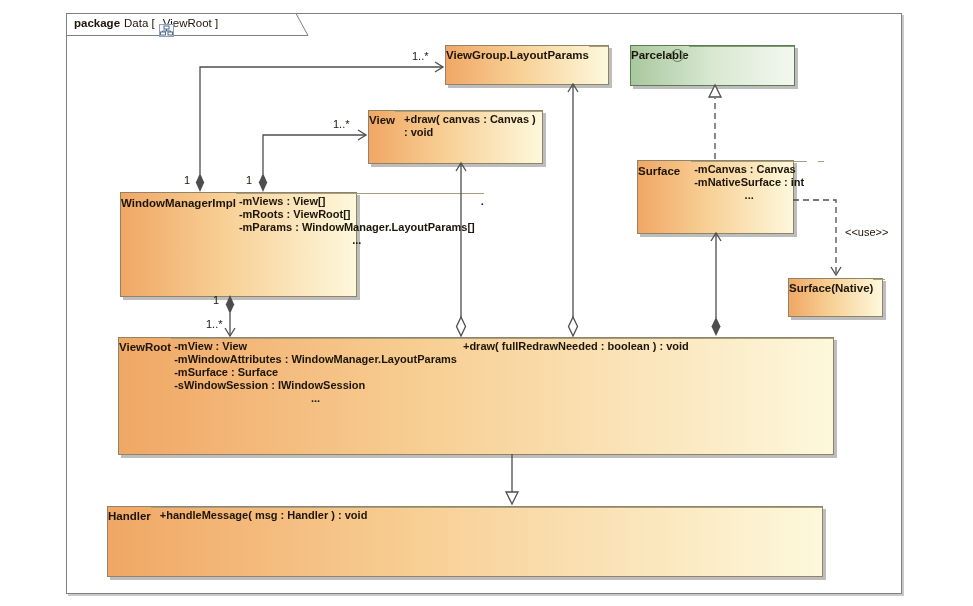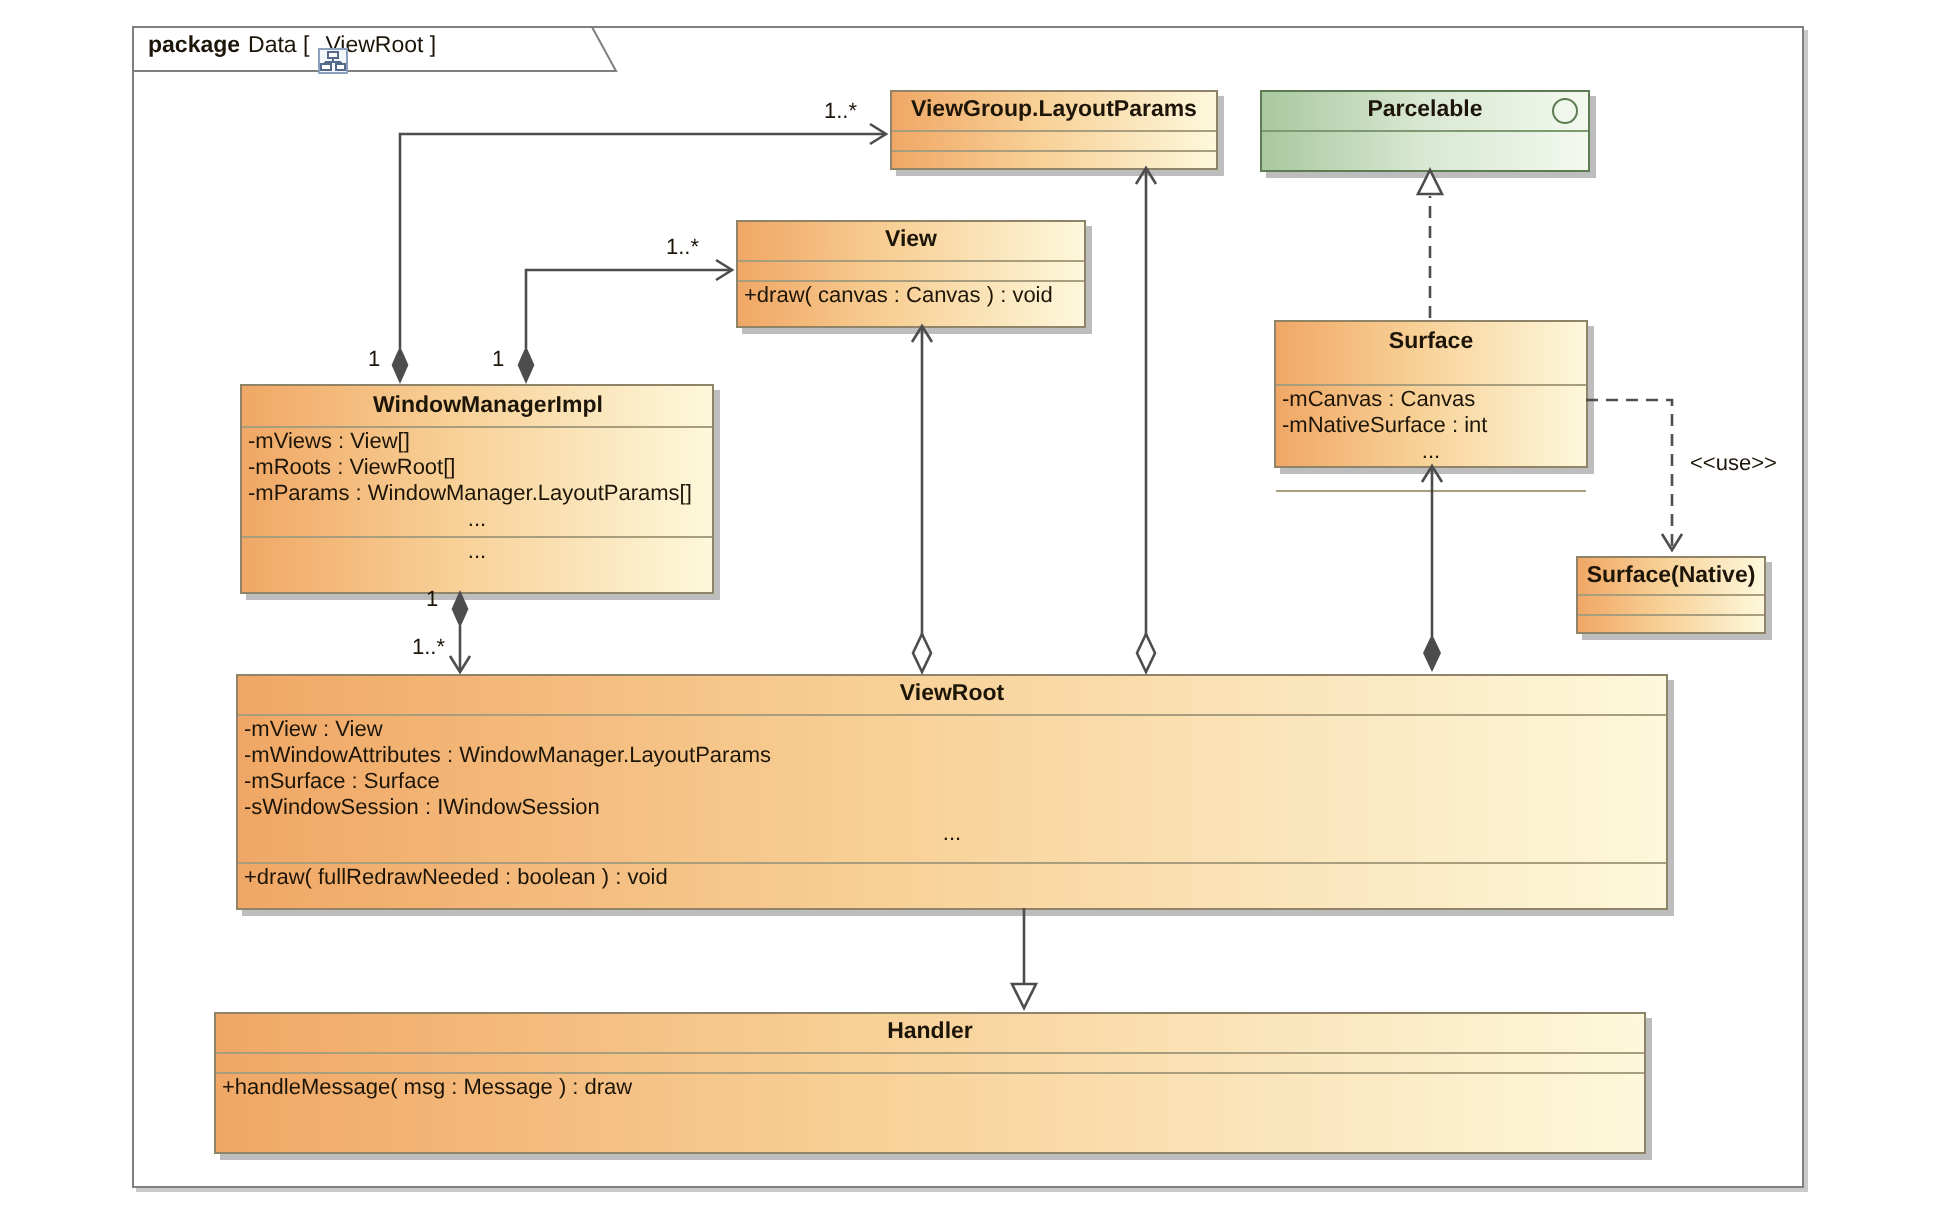--- a/index.html
+++ b/index.html
@@ -11,26 +11,26 @@
          border:1px solid #7f7f7f;box-shadow:2px 2px 0 #c9c9c9;}
   .frame-tab{position:absolute;left:66px;top:13px;width:244px;height:23px;text-decoration:underline;}
   .frame-tab svg{position:absolute;left:0;top:0;}
   .tab-text{position:absolute;left:8px;top:4px;font-size:11.5px;white-space:nowrap;display:flex;align-items:center;gap:4px;}
   .tab-text b{font-weight:bold;}
   .tab-icon{display:inline-block;position:relative;top:1px;}
 
   
   .uml-class{position:absolute;border:1px solid #8f8468;box-shadow:3px 3px 0 #bdbdbd;
              background:linear-gradient(90deg,#f0a765 0%,#f8d096 45%,#fdf8dc 100%);
-             display:flex;flex-direction:column;font-size:11px;line-height:13px;}
+             display:flex;flex-direction:row;font-size:11px;line-height:13px;}
   .uml-class.green{background:linear-gradient(90deg,#a9c89f 0%,#d9e8d2 50%,#f3f8ef 100%);
                    border-color:#5d7c54;}
   .uml-header{font-weight:bold;font-size:11.5px;text-align:center;display:flex;align-items:center;
               justify-content:center;position:relative;flex:0 0 auto;}
-  .cmp{border-top:1px solid #a89d7c;flex:0 0 auto;padding:1px 3px 0 3px;overflow:hidden;}
+  .cmp{border-top:1px solid #a89d7c;flex:0 0 auto;padding:1px 3px 0 3px;overflow:hidden;font-weight:bold;}
   .green .cmp{border-top-color:#7d9a73;}
   .cmp .dots{text-align:center;}
   .lollipop{position:absolute;right:5px;top:3px;width:11px;height:11px;border:1.4px solid #5d7c54;
             border-radius:50%;}
 
   
   .edge-label{position:absolute;font-size:11px;white-space:nowrap;}
 
   svg.connectors{position:absolute;left:0;top:0;pointer-events:none;}
 </style>
@@ -77,21 +77,21 @@
 
   <div class="uml-class" style="left:368px;top:110px;width:173px;height:52px;">
     <div class="uml-header" style="height:19px;">View</div>
     <div class="cmp" style="height:8px;"></div>
     <div class="cmp" style="flex:1 1 auto;">
       <div>+draw( canvas : Canvas ) : void</div>
     </div>
   </div>
 
   <div class="uml-class" style="left:120px;top:192px;width:235px;height:103px;">
-    <div class="uml-header" style="height:20px;padding-left:11px;">WindowManagerImpl</div>
+    <div class="uml-header" style="height:20px;">WindowManagerImpl</div>
     <div class="cmp" style="height:53px;">
       <div>-mViews : View[]</div>
       <div>-mRoots : ViewRoot[]</div>
       <div>-mParams : WindowManager.LayoutParams[]</div>
       <div class="dots">...</div>
     </div>
     <div class="cmp" style="flex:1 1 auto;">
       <div class="dots">...</div>
     </div>
   </div>
@@ -123,21 +123,21 @@
     </div>
     <div class="cmp" style="flex:1 1 auto;">
       <div>+draw( fullRedrawNeeded : boolean ) : void</div>
     </div>
   </div>
 
   <div class="uml-class" style="left:107px;top:506px;width:714px;height:69px;">
     <div class="uml-header" style="height:19px;">Handler</div>
     <div class="cmp" style="height:8px;"></div>
     <div class="cmp" style="flex:1 1 auto;">
-      <div>+handleMessage( msg : Message ) : draw</div>
+      <div>+handleMessage( msg : Handler ) : void</div>
     </div>
   </div>
 
   <svg class="connectors" width="973" height="606">
     <g stroke="#4d4d4d" stroke-width="1.3" fill="none">
 
       <g>
         <polyline points="200,174 200,67 443,67"></polyline>
         <polygon points="200,192 195.8,182.5 200,173 204.2,182.5" fill="#4d4d4d" stroke="none"></polygon>
         <polyline points="435,62 443,67 435,72"></polyline>

